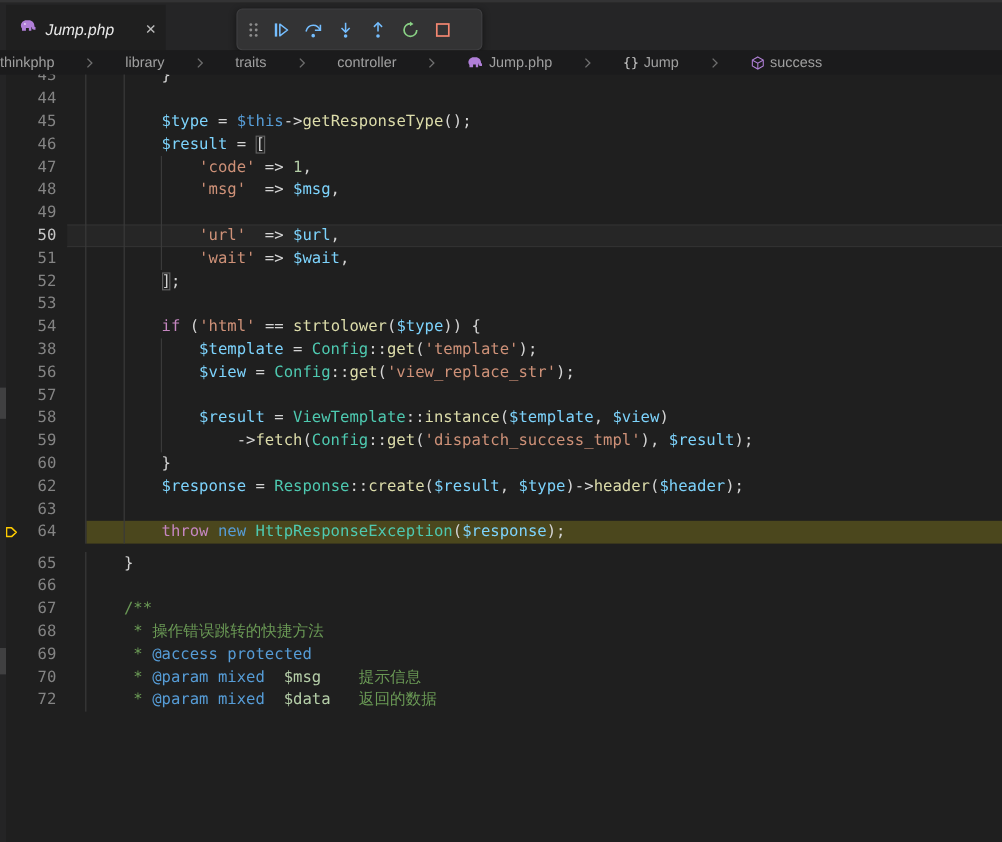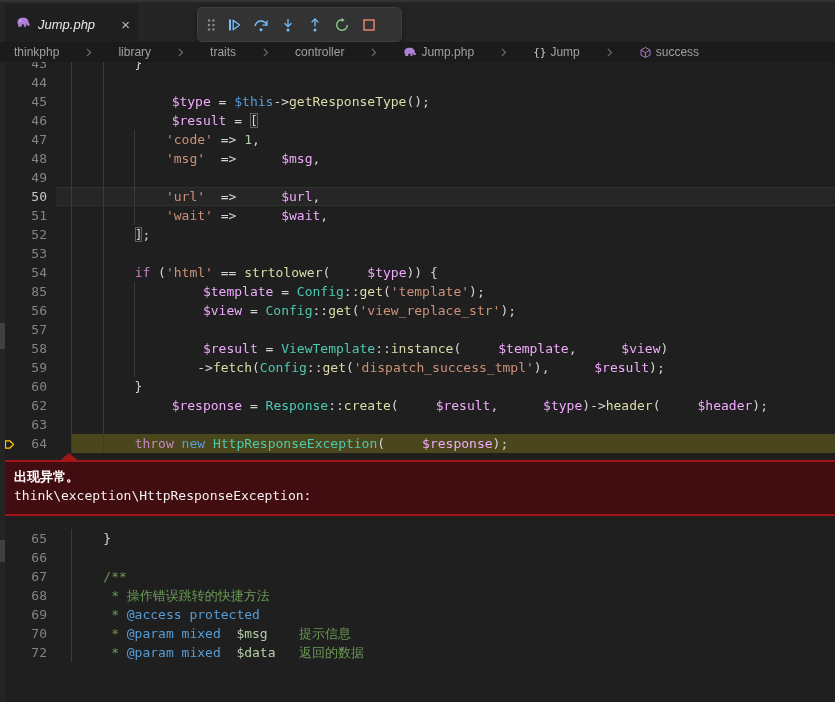--- a/index.html
+++ b/index.html
@@ -20,21 +20,21 @@
             background:#333334; border:1px solid #3f3f41; border-radius:5px;
             box-shadow:0 2px 6px rgba(0,0,0,.45);
             display:flex; align-items:center; padding:0 4px; }
   .dbg-grip { width:18px; height:22px; display:flex; align-items:center; justify-content:center; cursor:grab; }
   .dbg-btn { width:27px; height:26px; display:flex; align-items:center; justify-content:center;
              background:none; border:none; cursor:pointer; }
   .dbg-btn svg { display:block; }
 
   
   .crumbs { position:absolute; left:0; top:42px; width:835px; height:20px;
-            background:#1b1b1c; display:flex; align-items:center; padding-left:14px;
+            background:#1b1b1c; display:flex; align-items:center; 
             font-size:12px; color:#a0a0a0; white-space:nowrap;gap:20px; }
   .bc-item { display:flex; align-items:center; gap:4px; cursor:pointer; }
   .bc-sep { margin:0 3px; display:flex; align-items:center; }
   .bc-braces { color:#c8c8c8; font-family:"DejaVu Sans Mono",monospace; font-size:11px; }
 
   
   .editor { position:absolute; left:0; top:62px; width:835px; height:640px;
             overflow:hidden; font-family:"DejaVu Sans Mono",monospace; font-size:13px; }
   .codesec { position:relative; }
   .codesec.secA { margin-top:-8px; }
@@ -42,21 +42,21 @@
   .line { position:relative; height:19px; line-height:19px; white-space:pre; }
   .line .rowbg { position:absolute; left:72px; right:0; top:0; bottom:0; z-index:0; }
   .line.cur .rowbg { left:56px; background:#262626; border-top:1px solid #313131; border-bottom:1px solid #313131; }
   .line.frame .rowbg { background:#4b471d; }
   .num { position:absolute; left:0; top:0; width:47px; text-align:right; color:#848484; z-index:2; }
   .line.cur .num { color:#c6c6c6; }
   .txt { position:absolute; left:72px; top:0; z-index:2; }
   .gicon { position:absolute; left:3px; top:3px; z-index:3; }
 
   .tk-p  { color:#d4d4d4; }
-  .tk-v  { color:#f0abfc;margin-left:37px; }
+  .tk-v  { color:#7dd3fc; }
   .tk-b  { color:#569CD6; }
   .tk-f  { color:#DCDCAA; }
   .tk-t  { color:#4EC9B0; }
   .tk-k  { color:#C586C0; }
   .tk-s  { color:#CE9178; }
   .tk-n  { color:#B5CEA8; }
   .tk-c  { color:#6A9955; }
   .tk-dv { color:#B5CEA8; }
   .tk-bx { color:#d4d4d4; outline:1px solid #606060; outline-offset:-1px; }
 
@@ -240,39 +240,35 @@
         <div class="line"><div class="rowbg"></div><span class="num">45</span><span class="txt"><span class="tk-p">        </span><span class="tk-v">$type</span><span class="tk-p"> = </span><span class="tk-b">$this</span><span class="tk-p">-&gt;</span><span class="tk-f">getResponseType</span><span class="tk-p">();</span></span></div>
         <div class="line"><div class="rowbg"></div><span class="num">46</span><span class="txt"><span class="tk-p">        </span><span class="tk-v">$result</span><span class="tk-p"> = </span><span class="tk-bx">[</span></span></div>
         <div class="line"><div class="rowbg"></div><span class="num">47</span><span class="txt"><span class="tk-p">            </span><span class="tk-s">'code'</span><span class="tk-p"> =&gt; </span><span class="tk-n">1</span><span class="tk-p">,</span></span></div>
         <div class="line"><div class="rowbg"></div><span class="num">48</span><span class="txt"><span class="tk-p">            </span><span class="tk-s">'msg'</span><span class="tk-p">  =&gt; </span><span class="tk-v">$msg</span><span class="tk-p">,</span></span></div>
         <div class="line"><div class="rowbg"></div><span class="num">49</span></div>
         <div class="line cur"><div class="rowbg"></div><span class="num">50</span><span class="txt"><span class="tk-p">            </span><span class="tk-s">'url'</span><span class="tk-p">  =&gt; </span><span class="tk-v">$url</span><span class="tk-p">,</span></span></div>
         <div class="line"><div class="rowbg"></div><span class="num">51</span><span class="txt"><span class="tk-p">            </span><span class="tk-s">'wait'</span><span class="tk-p"> =&gt; </span><span class="tk-v">$wait</span><span class="tk-p">,</span></span></div>
         <div class="line"><div class="rowbg"></div><span class="num">52</span><span class="txt"><span class="tk-p">        </span><span class="tk-bx">]</span><span class="tk-p">;</span></span></div>
         <div class="line"><div class="rowbg"></div><span class="num">53</span><span class="txt"></span></div>
         <div class="line"><div class="rowbg"></div><span class="num">54</span><span class="txt"><span class="tk-p">        </span><span class="tk-k">if</span><span class="tk-p"> (</span><span class="tk-s">'html'</span><span class="tk-p"> == </span><span class="tk-f">strtolower</span><span class="tk-p">(</span><span class="tk-v">$type</span><span class="tk-p">)) {</span></span></div>
-        <div class="line"><div class="rowbg"></div><span class="num">85</span><span class="txt"><span class="tk-p">            </span><span class="tk-v">$template</span><span class="tk-p"> = </span><span class="tk-t">Config</span><span class="tk-p">::</span><span class="tk-f">get</span><span class="tk-p">(</span><span class="tk-s">'template'</span><span class="tk-p">);</span></span></div>
+        <div class="line"><div class="rowbg"></div><span class="num">38</span><span class="txt"><span class="tk-p">            </span><span class="tk-v">$template</span><span class="tk-p"> = </span><span class="tk-t">Config</span><span class="tk-p">::</span><span class="tk-f">get</span><span class="tk-p">(</span><span class="tk-s">'template'</span><span class="tk-p">);</span></span></div>
         <div class="line"><div class="rowbg"></div><span class="num">56</span><span class="txt"><span class="tk-p">            </span><span class="tk-v">$view</span><span class="tk-p"> = </span><span class="tk-t">Config</span><span class="tk-p">::</span><span class="tk-f">get</span><span class="tk-p">(</span><span class="tk-s">'view_replace_str'</span><span class="tk-p">);</span></span></div>
         <div class="line"><div class="rowbg"></div><span class="num">57</span><span class="txt"></span></div>
         <div class="line"><div class="rowbg"></div><span class="num">58</span><span class="txt"><span class="tk-p">            </span><span class="tk-v">$result</span><span class="tk-p"> = </span><span class="tk-t">ViewTemplate</span><span class="tk-p">::</span><span class="tk-f">instance</span><span class="tk-p">(</span><span class="tk-v">$template</span><span class="tk-p">, </span><span class="tk-v">$view</span><span class="tk-p">)</span></span></div>
         <div class="line"><div class="rowbg"></div><span class="num">59</span><span class="txt"><span class="tk-p">                -&gt;</span><span class="tk-f">fetch</span><span class="tk-p">(</span><span class="tk-t">Config</span><span class="tk-p">::</span><span class="tk-f">get</span><span class="tk-p">(</span><span class="tk-s">'dispatch_success_tmpl'</span><span class="tk-p">), </span><span class="tk-v">$result</span><span class="tk-p">);</span></span></div>
         <div class="line"><div class="rowbg"></div><span class="num">60</span><span class="txt"><span class="tk-p">        }</span></span></div>
         <div class="line"><div class="rowbg"></div><span class="num">62</span><span class="txt"><span class="tk-p">        </span><span class="tk-v">$response</span><span class="tk-p"> = </span><span class="tk-t">Response</span><span class="tk-p">::</span><span class="tk-f">create</span><span class="tk-p">(</span><span class="tk-v">$result</span><span class="tk-p">, </span><span class="tk-v">$type</span><span class="tk-p">)-&gt;</span><span class="tk-f">header</span><span class="tk-p">(</span><span class="tk-v">$header</span><span class="tk-p">);</span></span></div>
         <div class="line"><div class="rowbg"></div><span class="num">63</span><span class="txt"></span></div>
         <div class="line frame"><div class="rowbg"></div><span class="gicon"><svg width="13" height="13" viewBox="0 0 16 16">
               <path d="M3 3.5h5.2L13 8l-4.8 4.5H3z" fill="none" stroke="#FFCC00" stroke-width="1.6" stroke-linejoin="round"></path>
             </svg></span><span class="num">64</span><span class="txt"><span class="tk-p">        </span><span class="tk-k">throw</span><span class="tk-p"> </span><span class="tk-b">new</span><span class="tk-p"> </span><span class="tk-t">HttpResponseException</span><span class="tk-p">(</span><span class="tk-v">$response</span><span class="tk-p">);</span></span></div>
       </div>
 
     <div class="exc-gap1"></div>
 
-    <div class="exc">
-      <div class="exc-title">出现异常。</div>
-      <div class="exc-detail">think\exception\HttpResponseException:</div>
-    </div>
 
     <div class="codesec secB" id="secB">
       <div class="guide" style="left:71px; top:0; bottom:0;"></div>
     <div class="line"><div class="rowbg"></div><span class="num">65</span><span class="txt"><span class="tk-p">    }</span></span></div>
         <div class="line"><div class="rowbg"></div><span class="num">66</span><span class="txt"></span></div>
         <div class="line"><div class="rowbg"></div><span class="num">67</span><span class="txt"><span class="tk-c">    /**</span></span></div>
         <div class="line"><div class="rowbg"></div><span class="num">68</span><span class="txt"><span class="tk-c">     * 操作错误跳转的快捷方法</span></span></div>
         <div class="line"><div class="rowbg"></div><span class="num">69</span><span class="txt"><span class="tk-c">     * </span><span class="tk-b">@access</span><span class="tk-c"> </span><span class="tk-b">protected</span></span></div>
         <div class="line"><div class="rowbg"></div><span class="num">70</span><span class="txt"><span class="tk-c">     * </span><span class="tk-b">@param</span><span class="tk-c"> </span><span class="tk-b">mixed</span><span class="tk-c">  </span><span class="tk-dv">$msg</span><span class="tk-c">    提示信息</span></span></div>
         <div class="line"><div class="rowbg"></div><span class="num">72</span><span class="txt"><span class="tk-c">     * </span><span class="tk-b">@param</span><span class="tk-c"> </span><span class="tk-b">mixed</span><span class="tk-c">  </span><span class="tk-dv">$data</span><span class="tk-c">   返回的数据</span></span></div>

